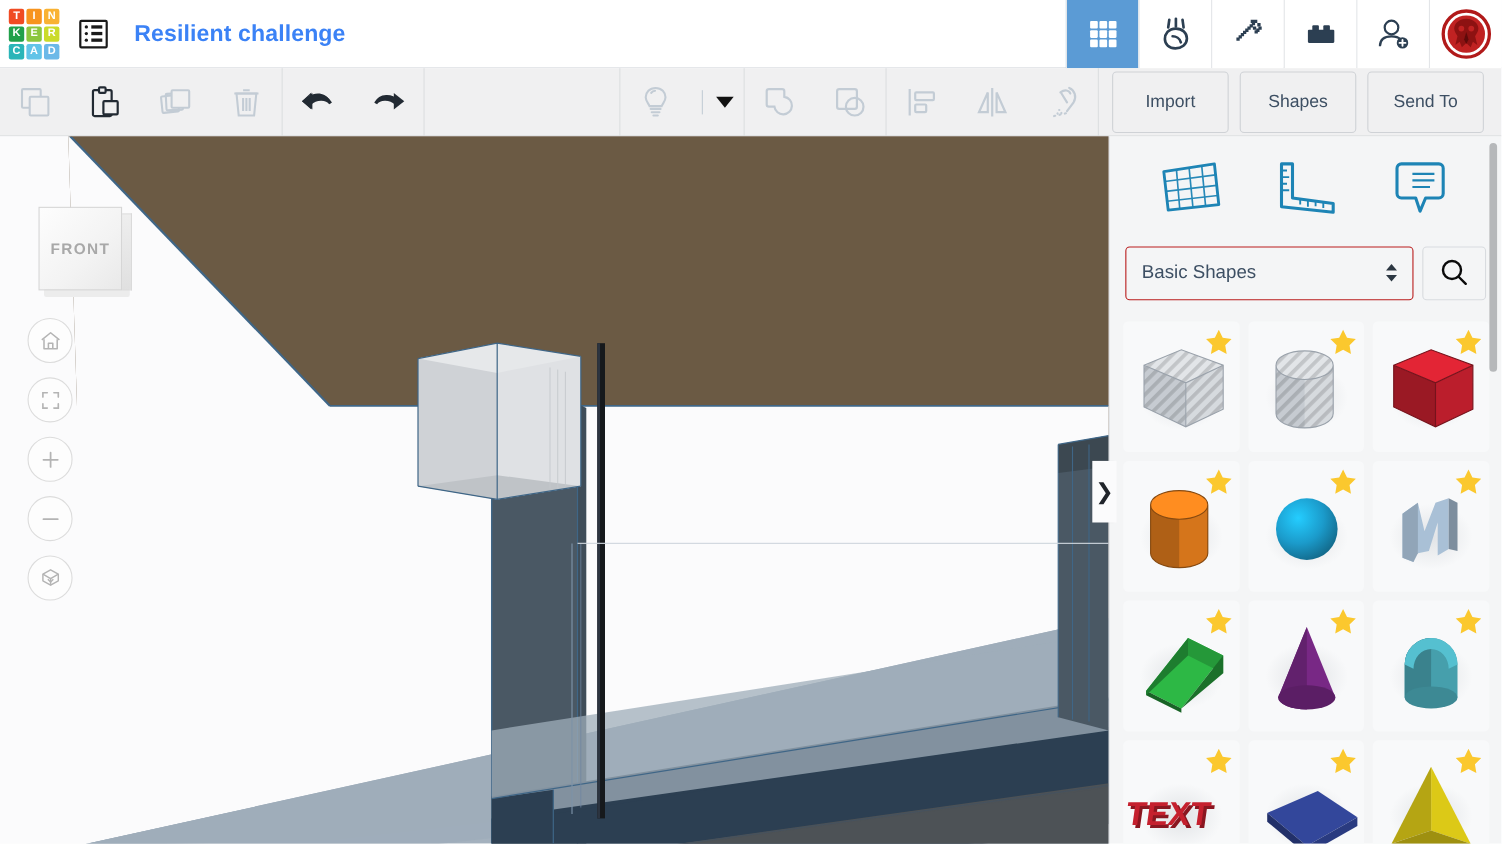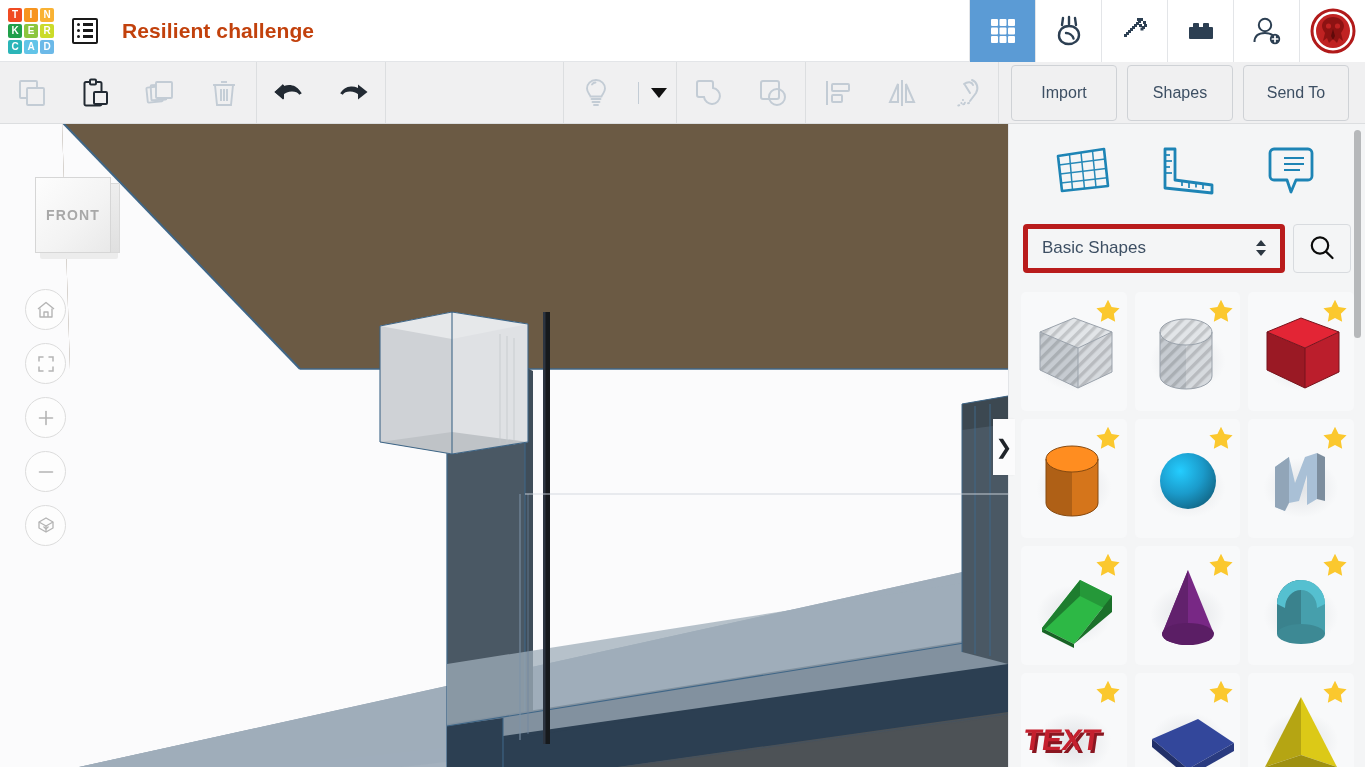--- a/index.html
+++ b/index.html
@@ -30,21 +30,21 @@
     cursor: pointer;
   }
   .doc-icon {
     width: 26px; height: 26px; border: 2.4px solid #1a1a1a; border-radius: 2px;
     position: relative; display:flex; flex-direction:column; justify-content:center; gap:3px; padding: 0 3px;
   }
   .doc-icon .ln { display:flex; align-items:center; gap:2.5px; }
   .doc-icon .dot { width:3px; height:3px; background:#1a1a1a; border-radius:50%; }
   .doc-icon .bar { height:2.4px; background:#1a1a1a; flex:1; }
   .proj-title {
-    margin-left: 14px; font-size: 21px; color: #c2410c; font-weight: 600;
+    margin-left: 14px; font-size: 21px; color: #3b82f6; font-weight: 600;
     letter-spacing: 0.1px;
   }
   .header-right { margin-left: auto; display: flex; align-items: center; height: 62px; }
   .hicon {
     width: 66px; height: 62px; display:flex; align-items:center; justify-content:center;
     border-left: 1px solid #e3e5e8; cursor: pointer; background: #fff;
   }
   .hicon.active { background: #5b9bd5; }
 
   
@@ -70,21 +70,21 @@
   }
 
   
   .viewport {
     position: absolute; top: 124px; left: 0; width: 1008px; height: 643px;
     background: #fbfbfc; overflow: hidden;
   }
   .vp-svg { position:absolute; top:0; left:0; }
 
   
-  .viewcube { position: absolute; left: 32px; top: 45px; width: 95px; height: 95px; cursor: pointer; }
+  .viewcube { position: absolute; left: 32px; top: 56px; width: 95px; height: 95px; cursor: pointer; }
   .vc-face {
     position:absolute; left: 3px; top: 8px; width: 76px; height: 76px;
     background: linear-gradient(135deg,#fdfdfd 0%,#f3f3f3 60%,#e9e9e9 100%);
     border: 1px solid #d6d6d6;
     display:flex; align-items:center; justify-content:center;
     color:#a8a8a8; font-size:14px; letter-spacing:1.2px; font-weight:600;
   }
   .vc-side {
     position:absolute; left: 79px; top: 14px; width: 9px; height: 70px;
     background: linear-gradient(180deg,#eee,#e0e0e0); border:1px solid #dadada; border-left:none;
@@ -109,21 +109,21 @@
 
   
   .panel {
     position:absolute; top: 124px; left: 1008px; width: 357px; height: 643px;
     background: #f4f5f6; border-left: 1px solid #e3e5e8;
   }
   .panel-icons { display:flex; align-items:center; height: 92px; padding: 0 22px; }
   .picon { flex:1; display:flex; align-items:center; justify-content:center; cursor:pointer; }
   .panel-search { display:flex; align-items:center; gap: 8px; padding: 0 14px; height: 64px; }
   .dropsel {
-    flex: 1; height: 49px; background: #f4f5f6; border:5px solid #b91c1c; border-radius: 4px;
+    flex: 1; height: 49px; background: #f4f5f6; border:1px solid #b91c1c; border-radius: 4px;
     display:flex; align-items:center; padding: 0 14px;
     color: #3d4f63; font-size: 17px; cursor: pointer; gap: 32px;
   }
   .stepper { margin-left:auto; display:flex; flex-direction:column; gap:4px; }
   .st-up { width:0;height:0;border-left:5px solid transparent;border-right:5px solid transparent;border-bottom:6px solid #2c3742; }
   .st-dn { width:0;height:0;border-left:5px solid transparent;border-right:5px solid transparent;border-top:6px solid #2c3742; }
   .searchbtn {
     width: 58px; height: 49px; background:#f4f5f6; border:1px solid #d8dbdf; border-radius:4px;
     display:flex; align-items:center; justify-content:center; cursor:pointer;
   }

